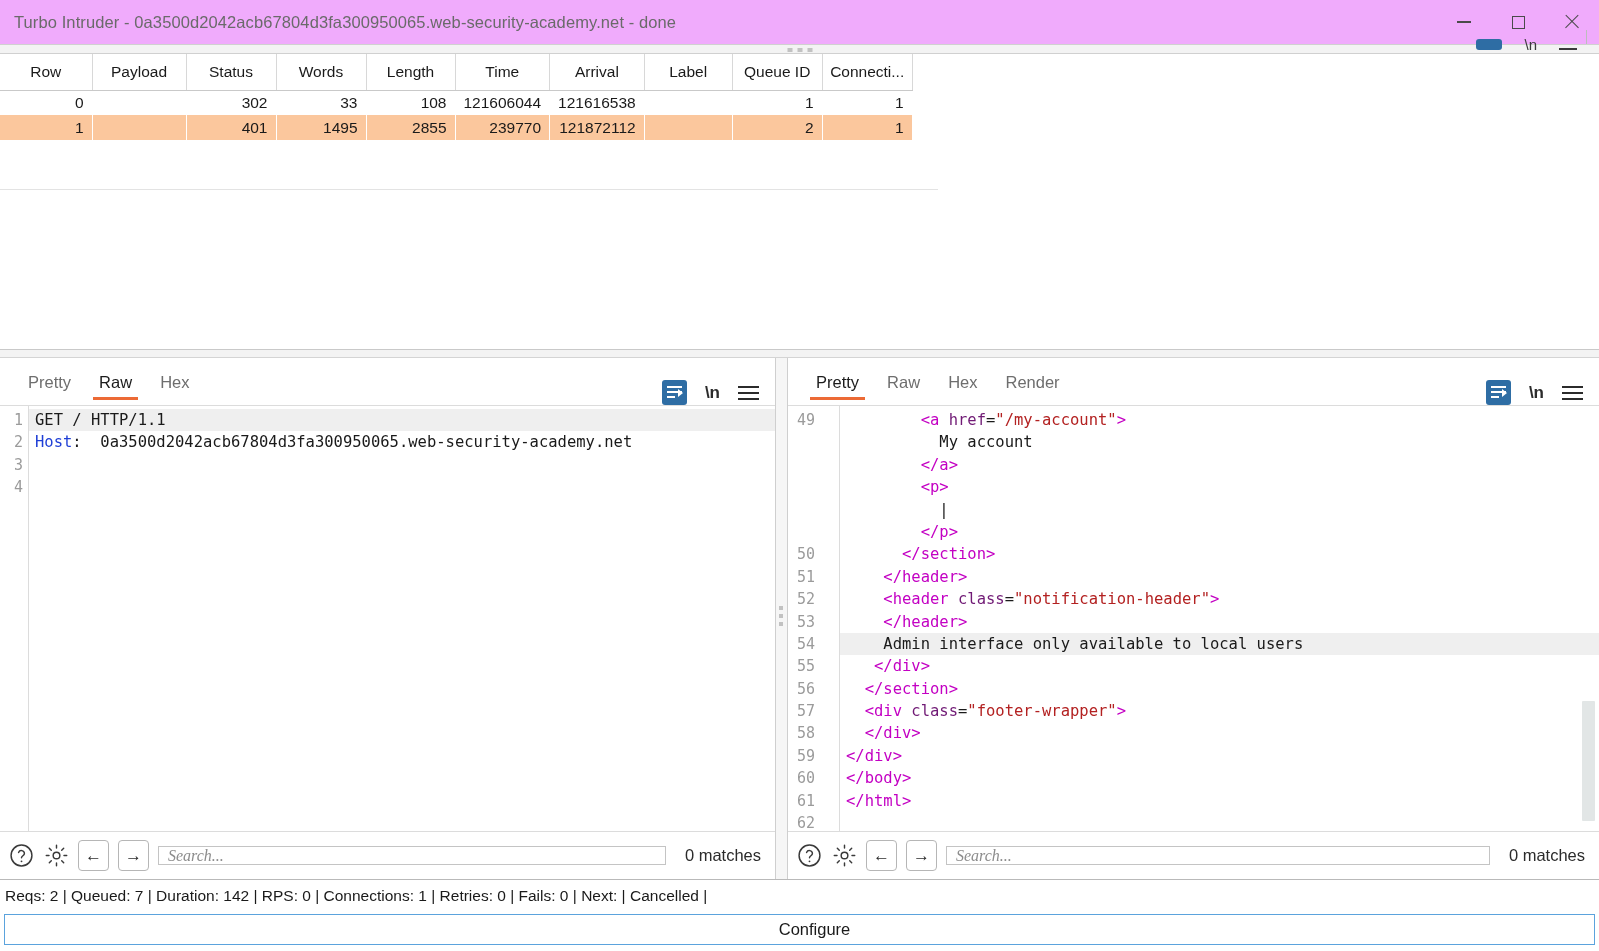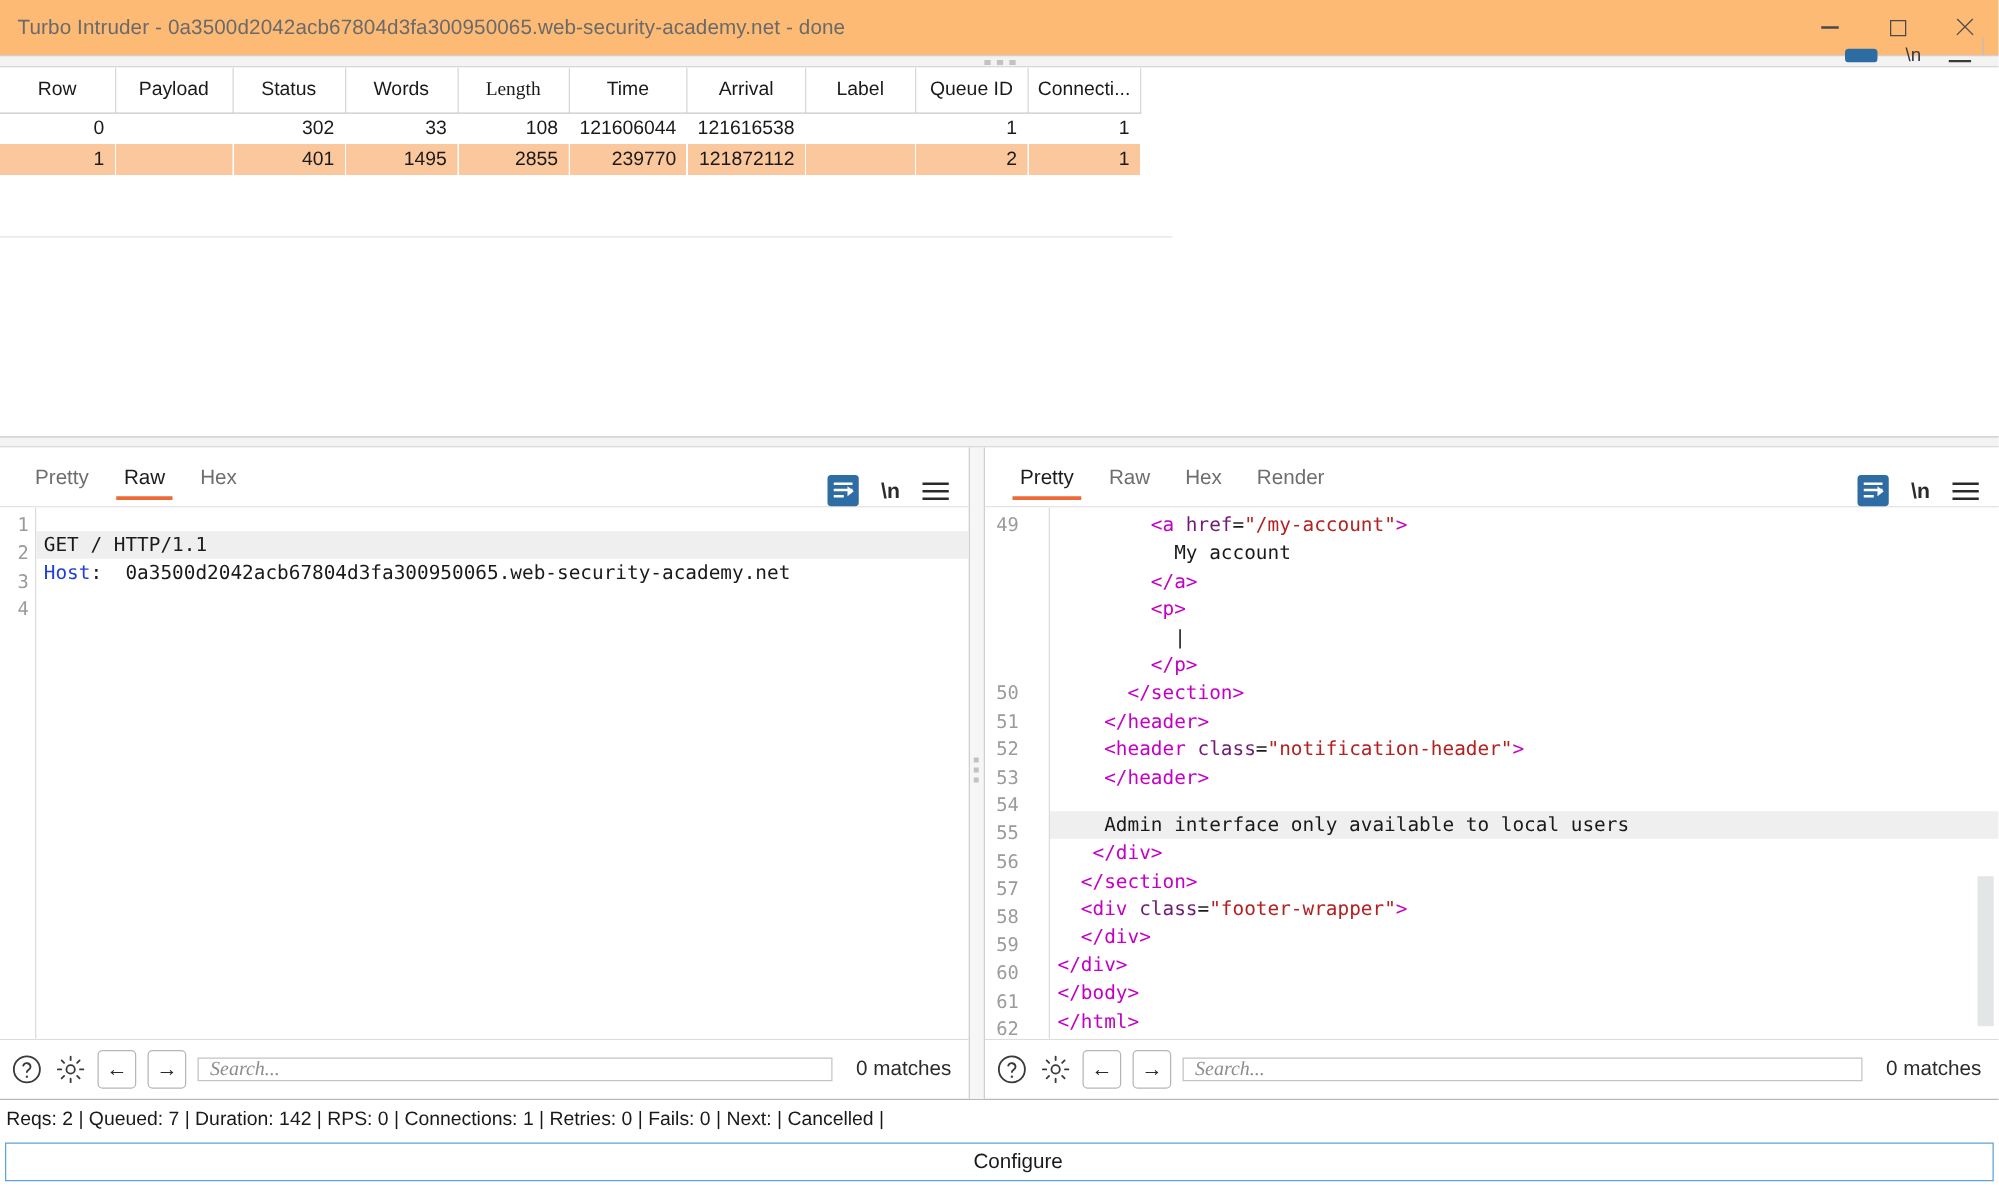--- a/index.html
+++ b/index.html
@@ -14,21 +14,21 @@
     position: relative;
     width: 1599px; height: 951px;
     background: #ffffff;
     display: flex; flex-direction: column;
   }
 
   
   .titlebar {
     position: relative;
     height: 44px; min-height: 44px;
-    background: #fdba74;
+    background: #f0abfc;
     display: flex; align-items: center;
     z-index: 5;
     text-align: right;
   }
   .title-text {
     padding-left: 14px;
     font-size: 16.5px;
     color: #6a6a6a;
     white-space: nowrap;
     letter-spacing: .1px;
@@ -107,21 +107,21 @@
     padding: 0 8px;
     border-right: 1px solid transparent;
     white-space: nowrap; overflow: hidden;
   }
   table.results tr.row-sel td { background: #fbc79d; }
   table.results tr.row-norm td { background: #ffffff; }
   .col-row  { width: 92px; }
   .col-pay  { width: 94px; }
   .col-sta  { width: 90px; }
   .col-wor  { width: 90px; }
-  .col-len  { width: 89px; font-family: Liberation Serif, serif; }
+  .col-len  { width: 89px; }
   .col-tim  { width: 92px; }
   .col-arr  { width: 92px; }
   .col-lab  { width: 88px; margin-left: 33px; }
   .col-que  { width: 90px; }
   .col-con  { width: 90px; }
   .tbl-hline {
     position: absolute; left: 0; top: 135px;
     width: 938px; height: 1px; background: #e3e3e3;
   }
 
@@ -231,21 +231,21 @@
     padding-top: 3px;
     font-family: "DejaVu Sans Mono", monospace;
     font-size: 15.5px;
     line-height: 22.4px;
     color: #1a1a1a;
     white-space: pre;
     overflow: hidden;
     position: relative;
   }
   .codelines .ln { height: 22.4px; padding-left: 6px; }
-  .codelines .ln.hl { background: #efefef; margin-top: 16px; }
+  .codelines .ln.hl { background: #efefef; }
   .tok-tag   { color: #c300c3; }
   .tok-attr  { color: #701a75; }
   .tok-val   { color: #b32121; }
   .tok-hdr   { color: #1f3fd6; }
   .tok-txt   { color: #1a1a1a; }
   .vscroll {
     position: absolute; right: 4px; bottom: 10px;
     width: 13px; height: 120px;
     background: #e2e6e6; border-radius: 1px;
   }

